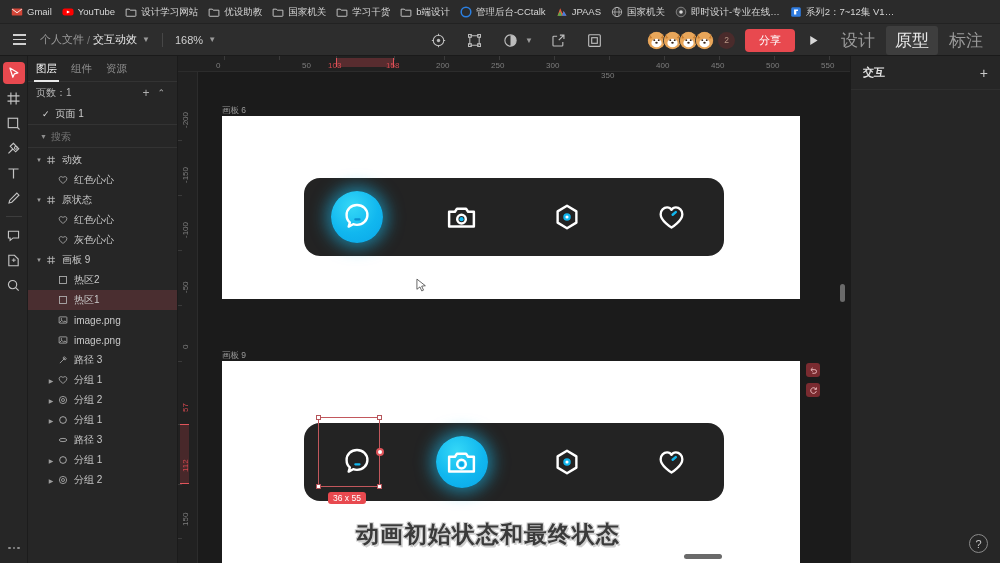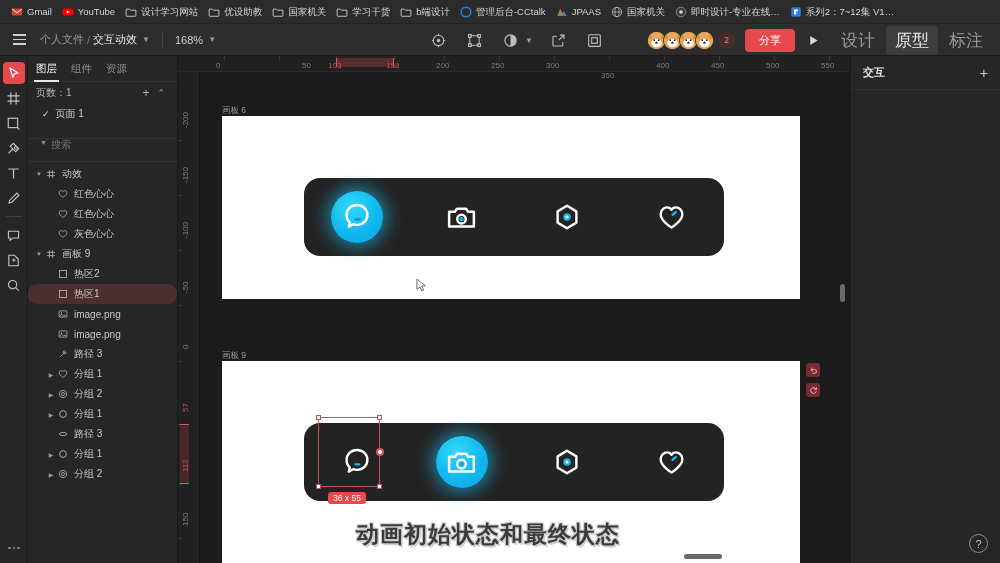--- a/index.html
+++ b/index.html
@@ -87,21 +87,21 @@
   .ltab { font-size: 10.5px; color: #8f8f8f; cursor: pointer; position: relative; height: 26px; display:flex; align-items:center;}
   .ltab.active { color: #f0f0f0; }
   .ltab.active:after { content: ""; position: absolute; left: -2px; right: -2px; bottom: 0; height: 2px; background: #e9e9e9; }
 
   .pages-head { display: flex; align-items: center; height: 22px; padding: 0 8px; font-size: 10px; color: #b4b4b4; }
   .pages-head .sp { flex: 1; }
   .ph-btn { color: #b0b0b0; cursor: pointer; font-size: 12px; padding: 0 4px; }
   .page-row { display: flex; align-items: center; gap: 6px; padding: 3px 8px 3px 14px; font-size: 10px; color: #cfcfcf; cursor: pointer;}
   .page-row .tick { color: #ddd; font-size: 9px; }
 
-  .search-row { display: flex; align-items: flex-start; gap: 4px; height: 24px; padding: 0 8px; border-top: 1px solid #333; border-bottom: 1px solid #333; margin-top: 14px; }
+  .search-row { display: flex; align-items: center; gap: 4px; height: 24px; padding: 0 8px; border-top: 1px solid #333; border-bottom: 1px solid #333; margin-top: 0; }
   .search-row .sinput { flex: 1; font-size: 10px; color: #7c7c7c; background: transparent; border: 0; outline: none; font-family: inherit;}
   .caret-mini { font-size: 7px; color: #8d8d8d; }
 
   .tree { flex: 1; overflow: hidden; padding-top: 2px; }
   .tr { display: flex; align-items: center; height: 20px; font-size: 10px; color: #c9c9c9; cursor: pointer; padding-right: 4px; }
   .tr.sel { background: #4a2e30; }
   .tr .arw { width: 10px; text-align: center; font-size: 6px; color: #9b9b9b; flex: none; }
   .tr .tico { width: 14px; display: flex; align-items: center; justify-content: center; color: #b9b9b9; flex: none; }
   .tr .tlbl { margin-left: 4px; white-space: nowrap; overflow: hidden; text-overflow: ellipsis; }
 
@@ -490,57 +490,66 @@
         </div>
         <div class="tr" style="padding-left: 18px;">
           <span class="arw"></span>
           <span class="tico">
             <svg width="10" height="10" viewBox="0 0 16 16">
               <path d="M8 13.4S1.8 9.4 1.8 5.8C1.8 3.9 3.3 2.6 5 2.6c1.2 0 2.3.6 3 1.6.7-1 1.8-1.6 3-1.6 1.7 0 3.2 1.3 3.2 3.2 0 3.6-6.2 7.6-6.2 7.6z" fill="none" stroke="currentColor" stroke-width="1.2"></path>
             </svg>
           </span>
           <span class="tlbl">红色心心</span>
         </div>
-        <div class="tr" style="padding-left: 18px;">
-          <span class="arw"></span>
-          <span class="tico">
-            <svg width="10" height="10" viewBox="0 0 16 16">
-              <path d="M8 13.4S1.8 9.4 1.8 5.8C1.8 3.9 3.3 2.6 5 2.6c1.2 0 2.3.6 3 1.6.7-1 1.8-1.6 3-1.6 1.7 0 3.2 1.3 3.2 3.2 0 3.6-6.2 7.6-6.2 7.6z" fill="none" stroke="currentColor" stroke-width="1.2"></path>
-            </svg>
-          </span>
-          <span class="tlbl">红色心心</span>
-        </div>
-        <div class="tr" style="padding-left: 18px;">
-          <span class="arw"></span>
-          <span class="tico">
-            <svg width="10" height="10" viewBox="0 0 16 16">
-              <path d="M8 13.4S1.8 9.4 1.8 5.8C1.8 3.9 3.3 2.6 5 2.6c1.2 0 2.3.6 3 1.6.7-1 1.8-1.6 3-1.6 1.7 0 3.2 1.3 3.2 3.2 0 3.6-6.2 7.6-6.2 7.6z" fill="none" stroke="currentColor" stroke-width="1.2"></path>
-            </svg>
-          </span>
-          <span class="tlbl">灰色心心</span>
-        </div>
         <div class="tr" style="padding-left: 6px;">
           <span class="arw">▼</span>
           <span class="tico">
             <svg width="10" height="10" viewBox="0 0 16 16">
               <path d="M5.4 1.8v12.4M10.6 1.8v12.4M1.8 5.4h12.4M1.8 10.6h12.4" stroke="currentColor" stroke-width="1.3"></path>
             </svg>
           </span>
+          <span class="tlbl">原状态</span>
+        </div>
+        <div class="tr" style="padding-left: 18px;">
+          <span class="arw"></span>
+          <span class="tico">
+            <svg width="10" height="10" viewBox="0 0 16 16">
+              <path d="M8 13.4S1.8 9.4 1.8 5.8C1.8 3.9 3.3 2.6 5 2.6c1.2 0 2.3.6 3 1.6.7-1 1.8-1.6 3-1.6 1.7 0 3.2 1.3 3.2 3.2 0 3.6-6.2 7.6-6.2 7.6z" fill="none" stroke="currentColor" stroke-width="1.2"></path>
+            </svg>
+          </span>
+          <span class="tlbl">红色心心</span>
+        </div>
+        <div class="tr" style="padding-left: 18px;">
+          <span class="arw"></span>
+          <span class="tico">
+            <svg width="10" height="10" viewBox="0 0 16 16">
+              <path d="M8 13.4S1.8 9.4 1.8 5.8C1.8 3.9 3.3 2.6 5 2.6c1.2 0 2.3.6 3 1.6.7-1 1.8-1.6 3-1.6 1.7 0 3.2 1.3 3.2 3.2 0 3.6-6.2 7.6-6.2 7.6z" fill="none" stroke="currentColor" stroke-width="1.2"></path>
+            </svg>
+          </span>
+          <span class="tlbl">灰色心心</span>
+        </div>
+        <div class="tr" style="padding-left: 6px;">
+          <span class="arw">▼</span>
+          <span class="tico">
+            <svg width="10" height="10" viewBox="0 0 16 16">
+              <path d="M5.4 1.8v12.4M10.6 1.8v12.4M1.8 5.4h12.4M1.8 10.6h12.4" stroke="currentColor" stroke-width="1.3"></path>
+            </svg>
+          </span>
           <span class="tlbl">画板 9</span>
         </div>
         <div class="tr" style="padding-left: 18px; text-align: center;">
           <span class="arw"></span>
           <span class="tico">
             <svg width="10" height="10" viewBox="0 0 16 16">
               <rect x="2.4" y="2.4" width="11.2" height="11.2" fill="none" stroke="currentColor" stroke-width="1.3"></rect>
             </svg>
           </span>
           <span class="tlbl">热区2</span>
         </div>
-        <div class="tr sel" style="padding-left: 18px; border-radius: 9px;">
+        <div class="tr sel" style="padding-left: 18px;">
           <span class="arw"></span>
           <span class="tico">
             <svg width="10" height="10" viewBox="0 0 16 16">
               <rect x="2.4" y="2.4" width="11.2" height="11.2" fill="none" stroke="currentColor" stroke-width="1.3"></rect>
             </svg>
           </span>
           <span class="tlbl">热区1</span>
         </div>
         <div class="tr" style="padding-left: 18px;">
           <span class="arw"></span>

